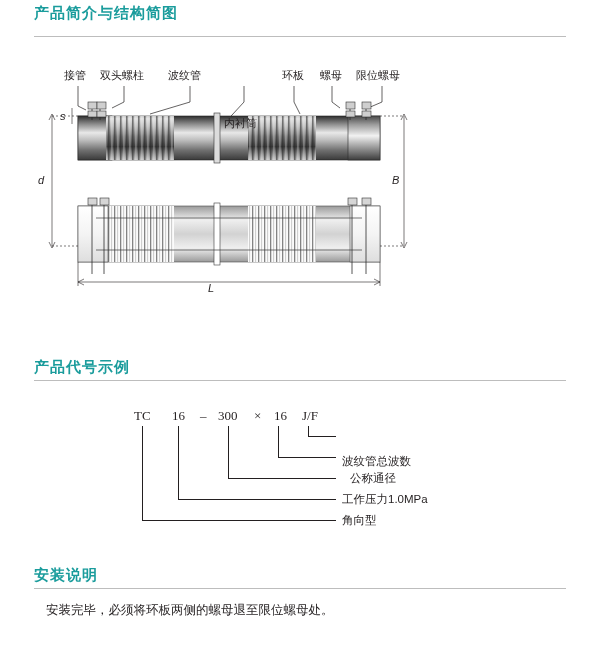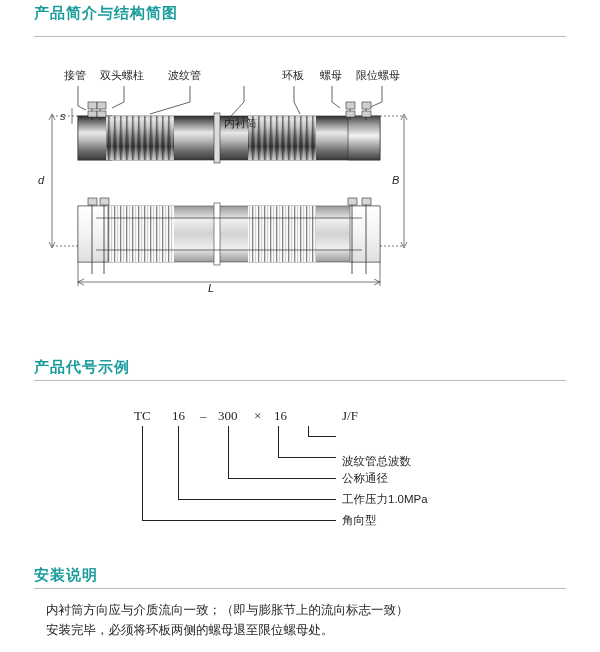--- a/index.html
+++ b/index.html
@@ -260,42 +260,41 @@
 <div class="title-underline" id="sec2-rule"></div>
 
 <div id="code-area">
 
   <div class="code-token" style="left:134px; top:30px;">TC</div>
   <div class="code-token" style="left:172px; top:30px;">16</div>
   <div class="code-token" style="left:200px; top:30px;">–</div>
   <div class="code-token" style="left:218px; top:30px;">300</div>
   <div class="code-token" style="left:254px; top:30px;">×</div>
   <div class="code-token" style="left:274px; top:30px;">16</div>
-  <div class="code-token" style="left:302px; top:30px;margin-left:40px;">J/F</div>
+  <div class="code-token" style="left:302px; top:30px;">J/F</div>
 
   <div class="vline" style="left:308px; top:48px;  height:10px;"></div>
   <div class="hline" style="left:308px; top:58px;  width:28px;"></div>
 
   <div class="vline" style="left:278px; top:48px;  height:31px;"></div>
   <div class="hline" style="left:278px; top:79px;  width:58px;"></div>
 
   <div class="vline" style="left:228px; top:48px;  height:52px;"></div>
   <div class="hline" style="left:228px; top:100px; width:108px;"></div>
 
   <div class="vline" style="left:178px; top:48px;  height:73px;"></div>
   <div class="hline" style="left:178px; top:121px; width:158px;"></div>
 
   <div class="vline" style="left:142px; top:48px;  height:94px;"></div>
   <div class="hline" style="left:142px; top:142px; width:194px;"></div>
 
   <div class="code-desc" style="left:342px; top:76px;">波纹管总波数</div>
-  <div class="code-desc" style="left:342px; top:93px;">公称通径</div>
+  <div class="code-desc" style="left:350px; top:93px;">公称通径</div>
   <div class="code-desc" style="left:342px; top:114px;">工作压力1.0MPa</div>
   <div class="code-desc" style="left:342px; top:135px;">角向型</div>
 </div>
 
 <div class="section-title" id="sec3-title">安装说明</div>
 <div class="title-underline" id="sec3-rule"></div>
 
 <div id="notes">
-  <div class="note-line">内衬筒方向应与介质流向一致；（即与膨胀节上的流向标志一致）</div>
   <div class="note-line">安装完毕，必须将环板两侧的螺母退至限位螺母处。</div>
 </div>
 
 </body></html>

